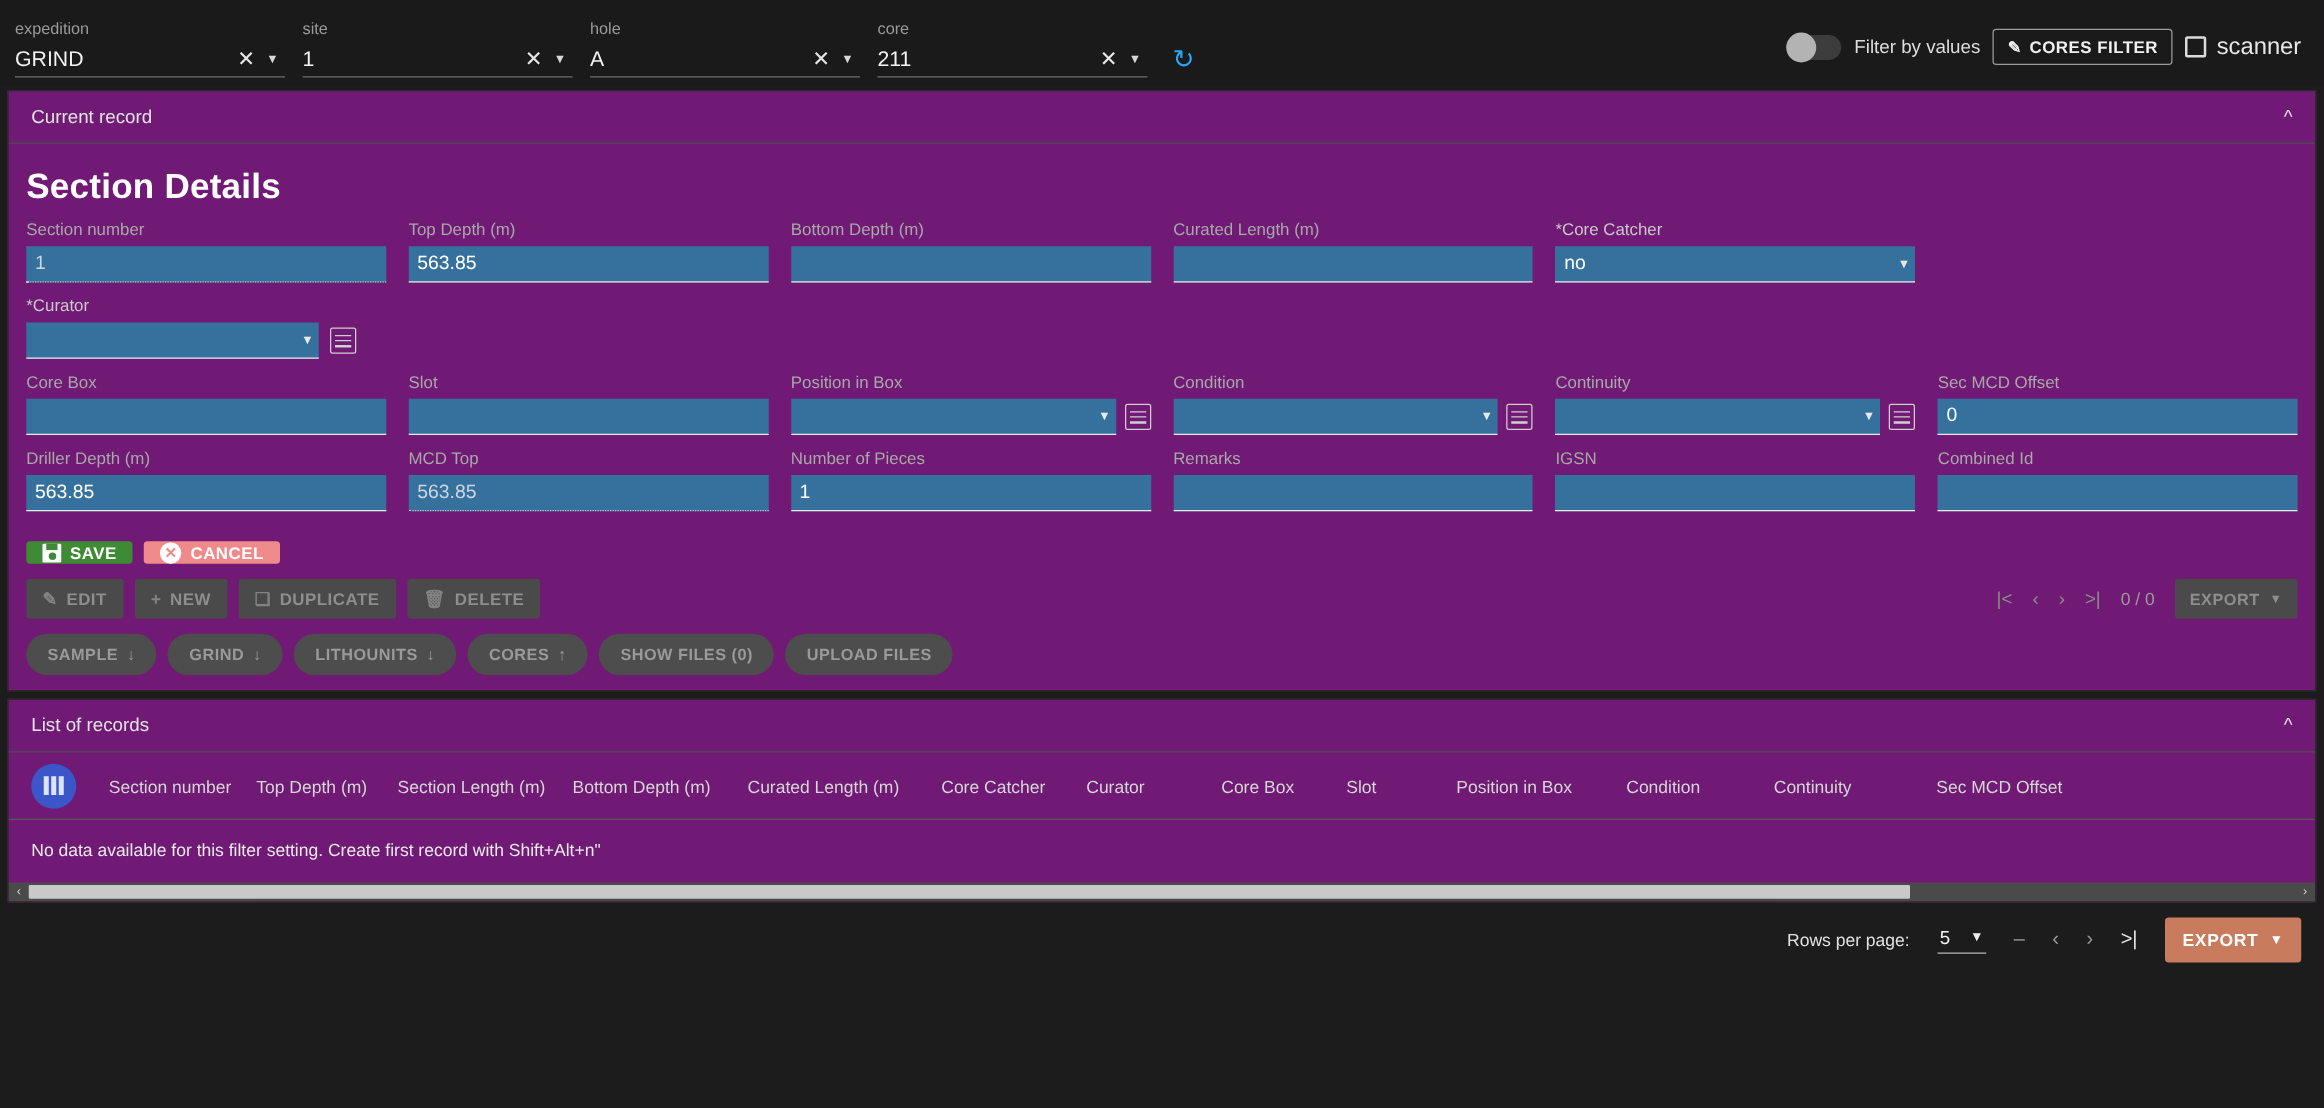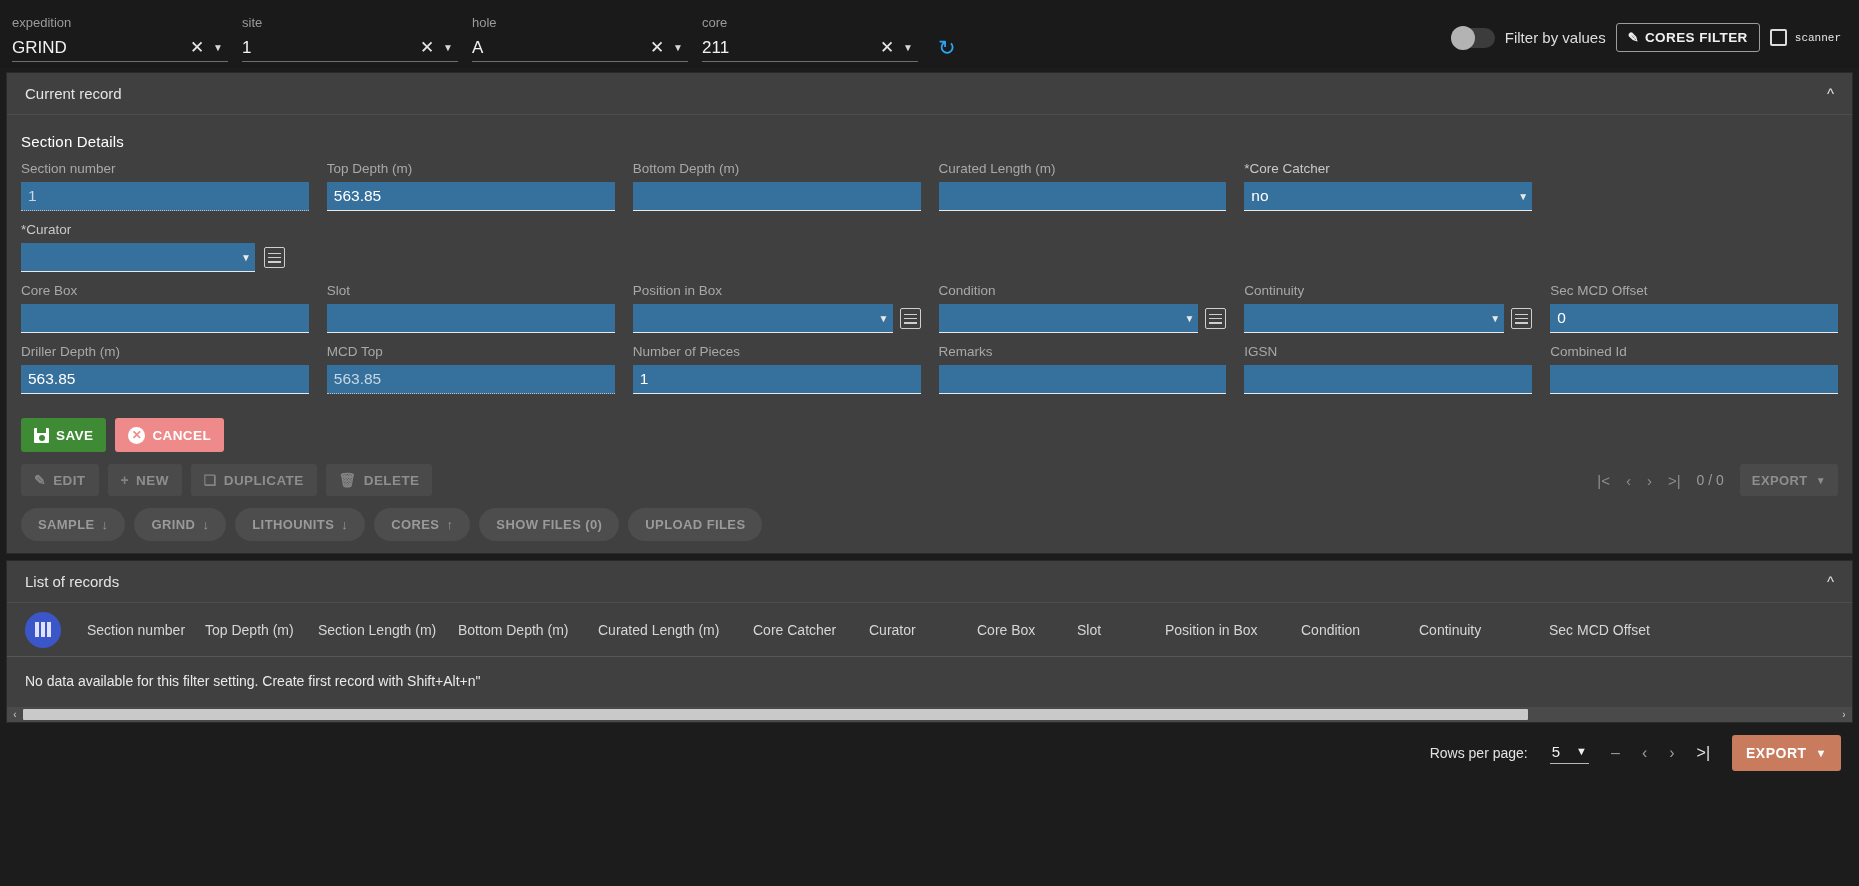--- a/index.html
+++ b/index.html
@@ -112,46 +112,46 @@
     white-space: nowrap;
   }
   .pencil-ico { font-size: 13px; }
   .chk-wrap { display: flex; align-items: center; gap: 8px; cursor: pointer; }
   .chkbox {
     width: 17px; height: 17px;
     border: 2px solid #dcdcdc;
     border-radius: 2px;
     flex: none;
   }
-  .chk-text { font-size: 11px; color: #e6e6e6; white-space: nowrap; font-family: Liberation Mono, monospace; }
+  .chk-text { font-size: 19px; color: #e6e6e6; white-space: nowrap; }
 
   
   .card {
-    background: #404040;
+    background: #701a75;
     margin: 4px 6px 0 6px;
     border: 1px solid #2a2a2a;
   }
   .card-head {
     height: 42px;
     display: flex; align-items: center;
     padding: 0 18px;
     font-size: 15px;
     color: #e4e4e4;
     border-bottom: 1px solid #4d4d4d;
   }
   .card-head .chev {
     margin-left: auto;
     font-size: 15px; color: #e0e0e0;
     cursor: pointer;
   }
   .card-body { padding: 10px 14px 12px 14px; }
 
   .section-title {
-    font-size: 15px;
-    font-weight: normal;
+    font-size: 28px;
+    font-weight: bold;
     color: #ffffff;
     margin: 8px 0 10px 0;
     letter-spacing: .2px;
   }
 
   
   .grid6 {
     display: grid;
     grid-template-columns: repeat(6, 1fr);
     column-gap: 18px;
@@ -214,21 +214,21 @@
     display: flex; align-items: flex-end; gap: 9px;
     width: 264px;
   }
   .curator-row .fbox { flex: 1; }
 
   
   .btnrow { display: flex; gap: 9px; margin-top: 14px; align-items: center; }
   .btn {
     display: inline-flex; align-items: center;
     gap: 7px;
-    height: 34px;
+    height: 18px;
     padding: 0 13px;
     border-radius: 3px;
     font-size: 13.5px;
     font-weight: bold;
     letter-spacing: .4px;
     cursor: pointer;
     border: none;
     white-space: nowrap;
     font-family: "Liberation Sans", sans-serif;
   }

